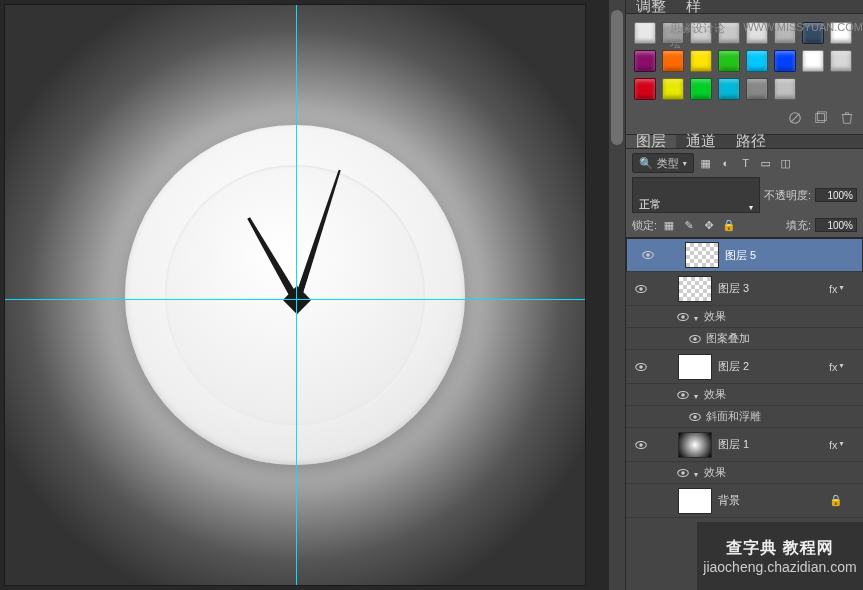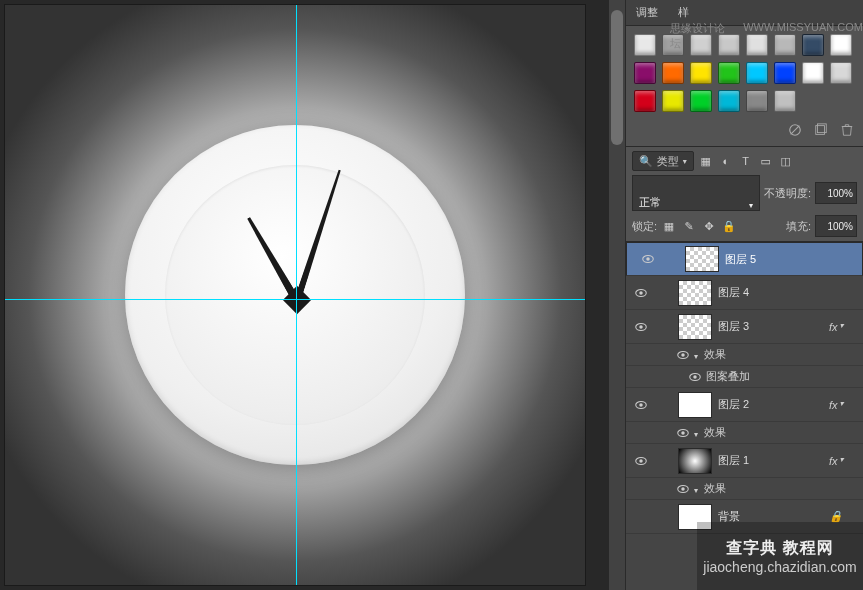--- a/index.html
+++ b/index.html
@@ -12,42 +12,42 @@
 .hand{position:absolute;background:#1a1a1a;transform-origin:bottom center}
 .hand-hour{left:287px;top:200px;width:8px;height:95px;transform:rotate(-30deg);clip-path:polygon(30% 0,70% 0,100% 100%,0 100%)}
 .hand-min{left:288px;top:158px;width:7px;height:140px;transform:rotate(18deg);clip-path:polygon(35% 0,65% 0,100% 100%,0 100%)}
 .center-pin{position:absolute;left:282px;top:285px;width:20px;height:20px;background:#1a1a1a;transform:rotate(45deg)}
 .guide{position:absolute;background:#00e0ff}
 .guide-h{left:0;top:294px;width:580px;height:1px}
 .guide-v{left:291px;top:0;width:1px;height:580px}
 .scroll-v{position:absolute;right:0;top:0;width:16px;height:100%;background:#424242}
 .scroll-thumb-v{position:absolute;left:2px;top:10px;width:12px;height:135px;background:#707070;border-radius:6px}
 .panels{flex:1;background:#535353;display:flex;flex-direction:column;border-left:1px solid #2a2a2a;position:relative}
-.panel-tabs{height:26px;display:flex;align-items:center;border-bottom:1px solid #2a2a2a;background:#414141;font-size:11px;color:#ccc}
+.panel-tabs{height:14px;display:flex;align-items:center;border-bottom:1px solid #2a2a2a;background:#414141;font-size:15px;color:#ccc}
 .ptab{padding:0 10px;height:100%;display:flex;align-items:center;cursor:pointer}
 .ptab.on{background:#535353}
 .swatches{padding:8px;display:flex;flex-direction:column;gap:6px;border-bottom:1px solid #2a2a2a}
 .srow{display:flex;gap:6px}
 .sw{width:22px;height:22px;border:1px solid rgba(0,0,0,.5);border-radius:2px;cursor:pointer;box-shadow:inset 0 2px 4px rgba(255,255,255,.4),inset 0 -2px 4px rgba(0,0,0,.4)}
 .sw-actions{display:flex;justify-content:flex-end;gap:10px;margin-top:4px}
 .ico-btn{width:16px;height:16px;color:#aaa;cursor:pointer;display:flex;align-items:center;justify-content:center}
 .layer-controls{padding:4px 6px;display:flex;flex-direction:column;gap:4px;border-bottom:1px solid #2a2a2a;font-size:11px;color:#ccc}
 .lc-row{display:flex;align-items:center;gap:4px}
 .filter-sel{flex:0 0 auto;background:#3a3a3a;border:1px solid #2a2a2a;height:20px;display:flex;align-items:center;padding:0 6px;border-radius:2px;cursor:pointer;gap:4px}
 .mini-ico{width:16px;height:16px;display:flex;align-items:center;justify-content:center;color:#ccc;cursor:pointer}
-.inp{background:#3a3a3a;border:1px solid #2a2a2a;color:#eee;width:42px;height:22px;font-size:10px;text-align:right;padding:0 3px}
+.inp{background:#3a3a3a;border:1px solid #2a2a2a;color:#eee;width:42px;height:14px;font-size:10px;text-align:right;padding:0 3px}
 .sel{background:#3a3a3a;border:1px solid #2a2a2a;color:#eee;height:36px;font-size:11px;padding:0 6px;flex:1;display:flex;align-items:flex-end;justify-content:space-between;cursor:pointer}
 .layer-list{flex:1;overflow-y:auto;background:#454545}
 .lrow{display:flex;align-items:center;height:34px;border-bottom:1px solid #3a3a3a;font-size:11px;color:#ddd}
 .lrow.sel{background:#5b7aa8;color:#fff}
 .lrow .eye{width:30px;display:flex;justify-content:center;cursor:pointer}
 .lrow .thumb{width:34px;height:26px;margin:0 6px;border:1px solid #2a2a2a;background:#fff}
 .thumb.chk{background:repeating-conic-gradient(#ccc 0% 25%,#fff 0% 50%) 0 0/8px 8px}
 .lrow .name{flex:1}
-.lrow .fx{width:34px;color:#ccc;font-style:italic;display:flex;gap:2px;padding-right:6px}
+.lrow .fx{width:34px;color:#ccc;display:flex;gap:2px;padding-right:6px}
 .subrow{display:flex;align-items:center;height:22px;border-bottom:1px solid #3a3a3a;font-size:11px;color:#ccc;padding-left:46px}
 .subrow .eye{width:22px;display:flex;justify-content:center;cursor:pointer}
 .subrow .ind{width:10px}
 .subrow2{padding-left:58px}
 .locklink{width:16px;text-align:center;color:#aaa}
 .thumb.grad{background:radial-gradient(circle,#fff,#000)}
 .watermark{position:absolute;right:0;bottom:0;width:166px;height:68px;display:flex;flex-direction:column;align-items:center;justify-content:center;background:rgba(0,0,0,.25);font-size:16px;color:#eee;pointer-events:none}
 .wm-main{font-weight:bold;letter-spacing:1px}
 .wm-sub{font-size:14px;color:#ccc}
 .topwm{position:absolute;top:21px;left:670px;font-size:11px;color:#888;z-index:10;display:flex;gap:18px}
@@ -126,20 +126,25 @@
           </svg>
         </div>
       <div class="ico-btn">
           <svg class="eye-ico" viewBox="0 0 16 16">
             <path d="M3 4h10l-1 10H4z M2 4h12 M6 2h4v2H6z" fill="none" stroke="currentColor"></path>
           </svg>
         </div>
     </div>
   </div>
 
+  <div class="panel-tabs">
+    <div class="ptab on">图层</div>
+    <div class="ptab">通道</div>
+    <div class="ptab">路径</div>
+  </div>
 
   <div class="layer-controls">
     <div class="lc-row">
       <div class="filter-sel">
         <span>🔍</span>
           <span>类型</span>
           <span class="chev">▾</span>
       </div>
       <div class="mini-ico">▦</div>
       <div class="mini-ico">◐</div>
@@ -181,31 +186,20 @@
       </div>
       <div class="lrow">
         <div class="eye">
           <svg class="eye-ico" viewBox="0 0 16 16">
             <ellipse cx="8" cy="8" rx="6" ry="4" fill="none" stroke="#ccc" stroke-width="1.2"></ellipse>
             <circle cx="8" cy="8" r="2" fill="#ccc"></circle>
           </svg>
         </div>
         <div class="locklink"></div>
         <div class="thumb chk"></div>
-        <div class="name">图层 4</div>
-      </div>
-      <div class="lrow">
-        <div class="eye">
-          <svg class="eye-ico" viewBox="0 0 16 16">
-            <ellipse cx="8" cy="8" rx="6" ry="4" fill="none" stroke="#ccc" stroke-width="1.2"></ellipse>
-            <circle cx="8" cy="8" r="2" fill="#ccc"></circle>
-          </svg>
-        </div>
-        <div class="locklink"></div>
-        <div class="thumb chk"></div>
         <div class="name">图层 3</div>
         <div class="fx">fx <span class="chev">▾</span></div>
       </div>
       <div class="subrow">
         <div class="eye">
           <svg class="eye-ico" viewBox="0 0 16 16">
             <ellipse cx="8" cy="8" rx="6" ry="4" fill="none" stroke="#ccc" stroke-width="1.2"></ellipse>
             <circle cx="8" cy="8" r="2" fill="#ccc"></circle>
           </svg>
         </div>
@@ -236,20 +230,29 @@
       <div class="subrow">
         <div class="eye">
           <svg class="eye-ico" viewBox="0 0 16 16">
             <ellipse cx="8" cy="8" rx="6" ry="4" fill="none" stroke="#ccc" stroke-width="1.2"></ellipse>
             <circle cx="8" cy="8" r="2" fill="#ccc"></circle>
           </svg>
         </div>
         <div class="ind"><span class="chev">▾</span></div>
         <div>效果</div>
       </div>
+      <div class="subrow subrow2">
+        <div class="eye">
+          <svg class="eye-ico" viewBox="0 0 16 16">
+            <ellipse cx="8" cy="8" rx="6" ry="4" fill="none" stroke="#ccc" stroke-width="1.2"></ellipse>
+            <circle cx="8" cy="8" r="2" fill="#ccc"></circle>
+          </svg>
+        </div>
+        <div>斜面和浮雕</div>
+      </div>
       <div class="lrow">
         <div class="eye">
           <svg class="eye-ico" viewBox="0 0 16 16">
             <ellipse cx="8" cy="8" rx="6" ry="4" fill="none" stroke="#ccc" stroke-width="1.2"></ellipse>
             <circle cx="8" cy="8" r="2" fill="#ccc"></circle>
           </svg>
         </div>
         <div class="locklink"></div>
         <div class="thumb grad"></div>
         <div class="name">图层 1</div>

